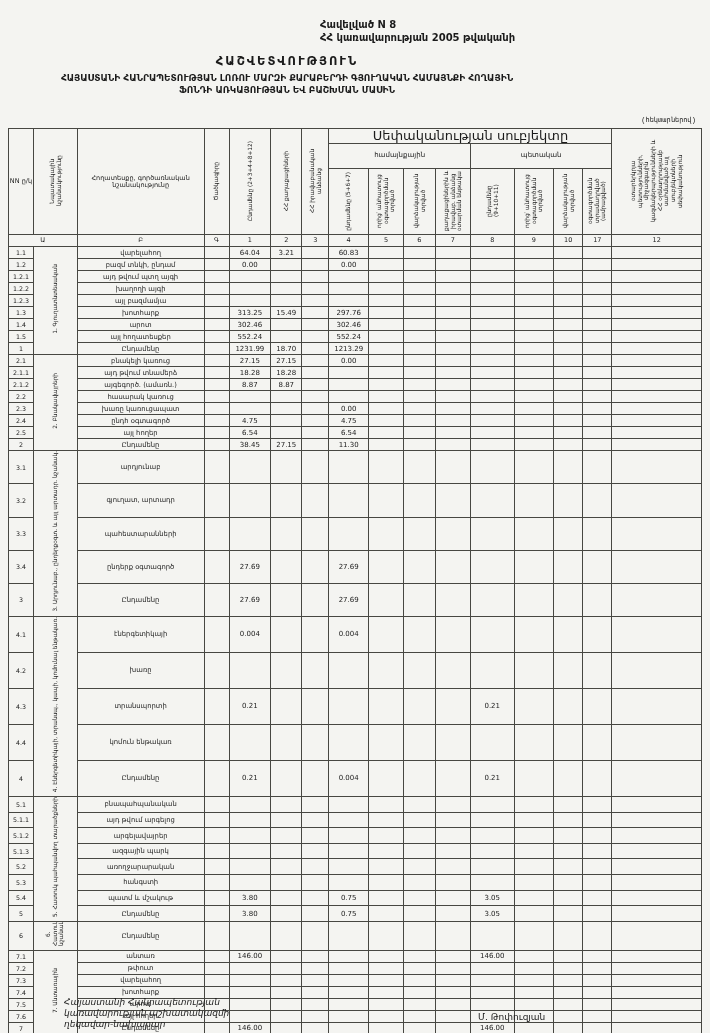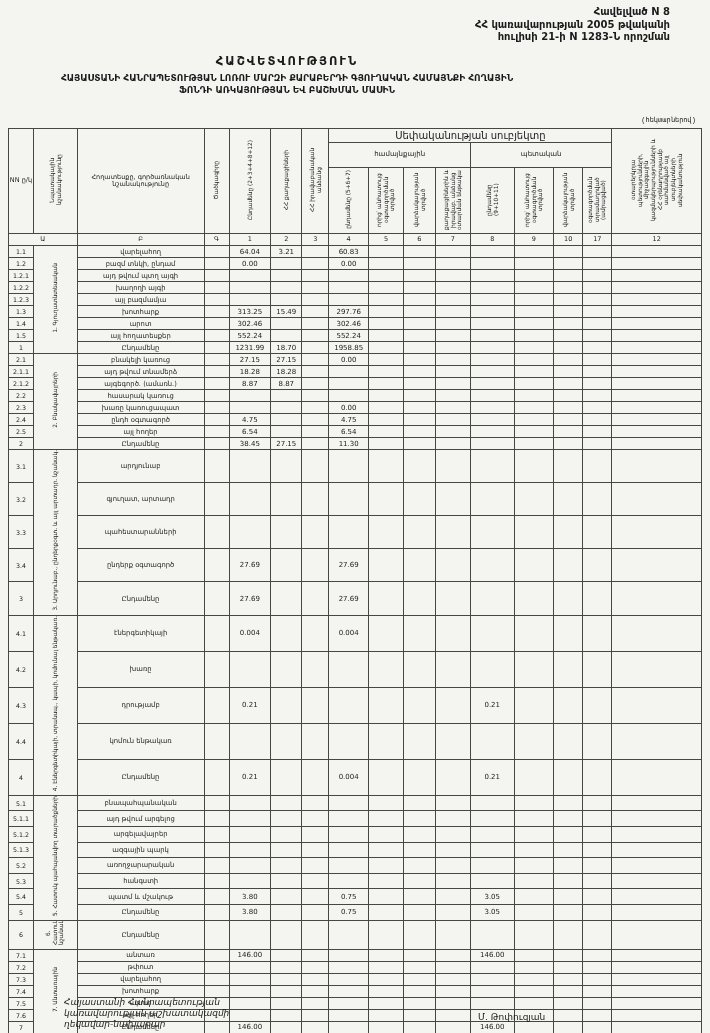--- a/index.html
+++ b/index.html
@@ -5,41 +5,41 @@
   * { margin:0; padding:0; box-sizing:border-box; }
   html,body { width:710px; height:1033px; }
   body {
     position:relative;
     background:#f4f4f1;
     color:#1b1b1b;
     font-family:"DejaVu Sans", sans-serif;
     overflow:hidden;
   }
   .appendix {
-    position:absolute; top:6px; left:320px; width:350px;
-    text-align:right; font-size:10px; font-weight:bold; line-height:1.25;
+    position:absolute; top:19px; left:320px; width:350px;
+    text-align:left; font-size:10px; font-weight:bold; line-height:1.25;
   }
   .titleblock {
     position:absolute; top:54px; left:0; width:574px; text-align:center;
   }
   .titleblock .main { font-size:11.5px; font-weight:bold; letter-spacing:2px; margin-bottom:4px; }
   .titleblock .sub { font-size:9px; font-weight:bold; line-height:1.35; }
   .titleblock .asof { font-size:9px; font-weight:bold; margin-top:3px; }
   .units { position:absolute; top:116px; right:14px; font-size:7px;font-family:Liberation Mono, monospace; }
 
   table.land {
     position:absolute; top:128px; left:8px;
     width:694px; border-collapse:collapse; table-layout:fixed;
   }
   table.land th, table.land td {
     border:1px solid #474742; font-weight:normal; overflow:hidden;
     vertical-align:middle; text-align:center; padding:0;
   }
   thead th { font-size:6px; line-height:1.1; }
-  tr.h1 th.group { height:14px; font-size:10px; }
+  tr.h1 th.group { height:14px; font-size:13px; }
   tr.h2 th.group { height:25px; font-size:7px; }
   tr.h3 th { height:66px; }
   tr.letters th { height:12px; font-size:6.5px; }
   .hsmall { font-size:6.5px; padding:0 1px; }
   .vert {
     writing-mode:vertical-rl; transform:rotate(180deg);
     display:inline-block; line-height:1.15; font-size:5.8px;
     max-height:88px;
   }
   tr.h3 .vert { max-height:62px; }
@@ -53,21 +53,20 @@
   tr.trow td.lbl { font-size:6.8px; }
   .footerblock { position:absolute; top:997px; left:64px; font-size:9px; line-height:1.2;font-style:italic; }
   .signname { position:absolute; top:1012px; left:478px; font-size:9px; }
 </style>
 </head>
 <body>
 
 <div class="appendix">
   <div>Հավելված N 8</div>
   <div>ՀՀ կառավարության 2005 թվականի</div>
-  <div>հուլիսի 21-ի N 1283-Ն որոշման</div>
 </div>
 
 <div class="titleblock">
   <div class="main">ՀԱՇՎԵՏՎՈՒԹՅՈՒՆ</div>
   <div class="sub">ՀԱՅԱՍՏԱՆԻ ՀԱՆՐԱՊԵՏՈՒԹՅԱՆ ԼՈՌՈՒ ՄԱՐԶԻ ՔԱՐԱԲԵՐԴԻ ԳՅՈՒՂԱԿԱՆ ՀԱՄԱՅՆՔԻ ՀՈՂԱՅԻՆ</div>
   <div class="sub">ՖՈՆԴԻ ԱՌԿԱՅՈՒԹՅԱՆ ԵՎ ԲԱՇԽՄԱՆ ՄԱՍԻՆ</div>
 </div>
 
 <div class="units">(հեկտարներով)</div>
 
@@ -272,21 +271,21 @@
         <td class="num"></td>
         <td class="num"></td>
       </tr>
       <tr class="trow">
         <td class="nn">1</td>
         <td class="lbl">Ընդամենը</td>
         <td class="code"></td>
         <td class="num">1231.99</td>
         <td class="num">18.70</td>
         <td class="num"></td>
-        <td class="num">1958.85</td>
+        <td class="num">1213.29</td>
         <td class="num"></td>
         <td class="num"></td>
         <td class="num"></td>
         <td class="num"></td>
         <td class="num"></td>
         <td class="num"></td>
         <td class="num"></td>
         <td class="num"></td>
       </tr>
       <tr>
@@ -542,21 +541,21 @@
         <td class="num"></td>
         <td class="num"></td>
         <td class="num"></td>
         <td class="num"></td>
         <td class="num"></td>
         <td class="num"></td>
         <td class="num"></td>
       </tr>
       <tr>
         <td class="nn">4.3</td>
-        <td class="lbl">դրությամբ</td>
+        <td class="lbl">տրանսպորտի</td>
         <td class="code"></td>
         <td class="num">0.21</td>
         <td class="num"></td>
         <td class="num"></td>
         <td class="num"></td>
         <td class="num"></td>
         <td class="num"></td>
         <td class="num"></td>
         <td class="num">0.21</td>
         <td class="num"></td>

